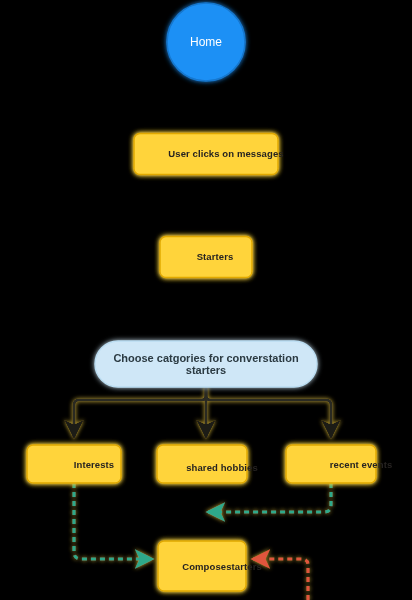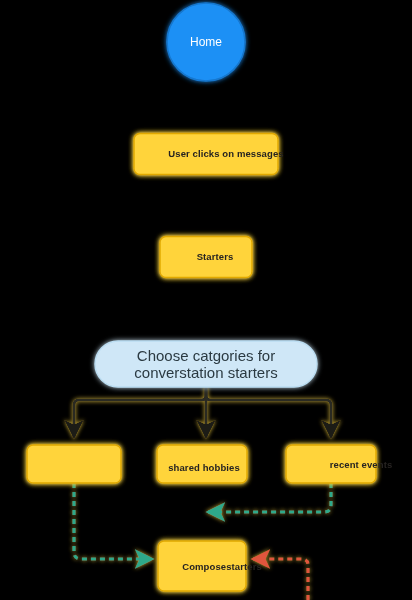--- a/index.html
+++ b/index.html
@@ -5,21 +5,21 @@
   html,body{margin:0;padding:0;background:#000;}
   body{width:412px;height:600px;overflow:hidden;font-family:"Liberation Sans",sans-serif;}
   #stage{position:relative;width:412px;height:600px;background:#000;}
   svg.layer{position:absolute;left:0;top:0;width:412px;height:600px;}
   .nodetext{
     position:absolute;display:flex;align-items:center;justify-content:center;
     text-align:center;pointer-events:none;
   }
   .lbl-dark{color:#262321;font-size:9.5px;font-weight:700;letter-spacing:.1px;line-height:13px;padding-left:20px;}
   .lbl-white{color:#ffffff;font-size:12px;font-weight:400;}
-  .lbl-slate{color:#2b3a42;font-size:15px;font-weight:400;}
+  .lbl-slate{color:#2b3a42;font-size:11px;font-weight:700;}
 </style>
 </head>
 <body>
 
 <div id="stage">
 
   <svg class="layer" viewBox="0 0 412 600">
     <defs>
       <filter id="glowYellow" x="-60%" y="-60%" width="220%" height="220%">
         <feDropShadow dx="0" dy="0" stdDeviation="2.6" flood-color="#E8C53A" flood-opacity="0.95"></feDropShadow>
@@ -105,22 +105,23 @@
   </svg>
 
   <div class="nodetext lbl-white" style="left:167px;top:23px;width:78px;height:38px;">Home</div>
 
   <div class="nodetext lbl-dark" style="left:134px;top:133px;width:144px;height:41px;">User clicks on messages</div>
 
   <div class="nodetext lbl-dark" style="left:160px;top:236px;width:70px;height:41px;border-radius:12px;">Starters</div>
 
   <div class="nodetext lbl-slate" style="left:95px;top:341px;width:222px;height:46px;">Choose catgories for converstation starters</div>
 
+  <div class="nodetext lbl-dark" style="left:27px;top:445px;width:94px;height:38px;">Interests</div>
 
-  <div class="nodetext lbl-dark" style="left:139px;top:445px;width:90px;height:45px;border-radius:6px;">shared hobbies</div>
+  <div class="nodetext lbl-dark" style="left:157px;top:445px;width:90px;height:45px;border-radius:6px;">shared hobbies</div>
 
   <div class="nodetext lbl-dark" style="left:286px;top:445px;width:110px;height:38px;">recent events</div>
 
   <div class="nodetext lbl-dark" style="left:158px;top:541px;width:88px;height:50px;flex-direction:row;">
     <span>Compose</span>
     <span>starters</span>
   </div>
 
 </div>
 

